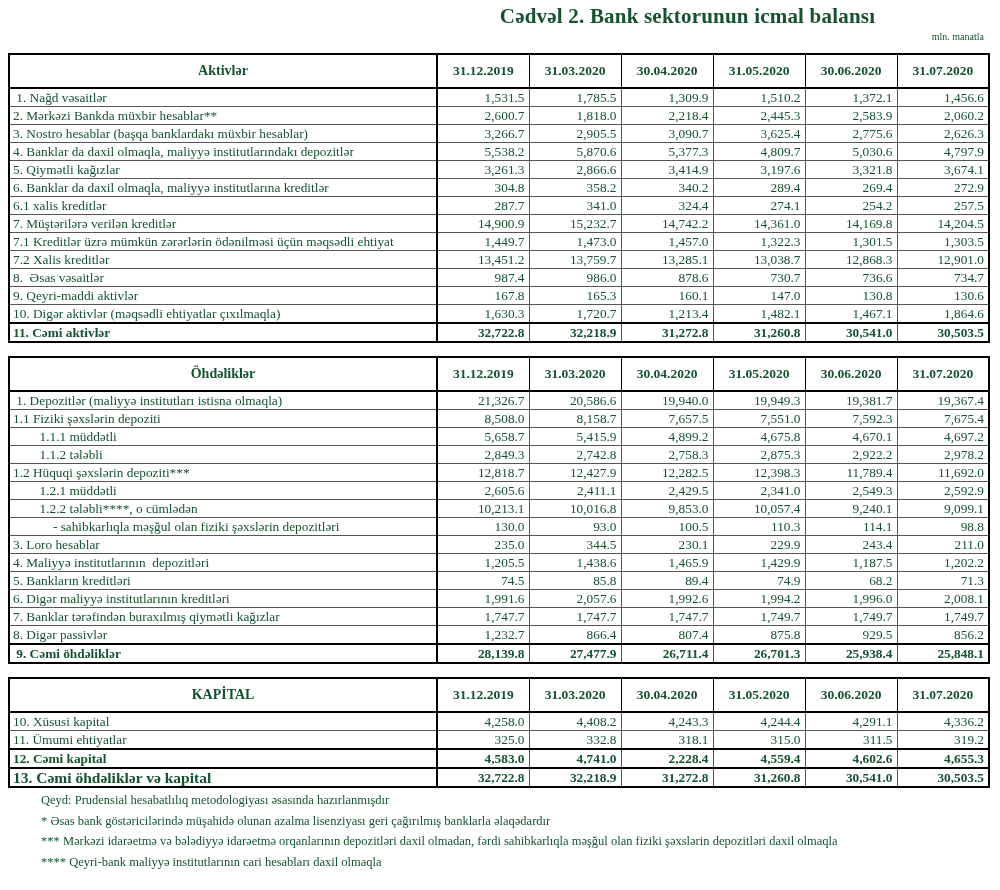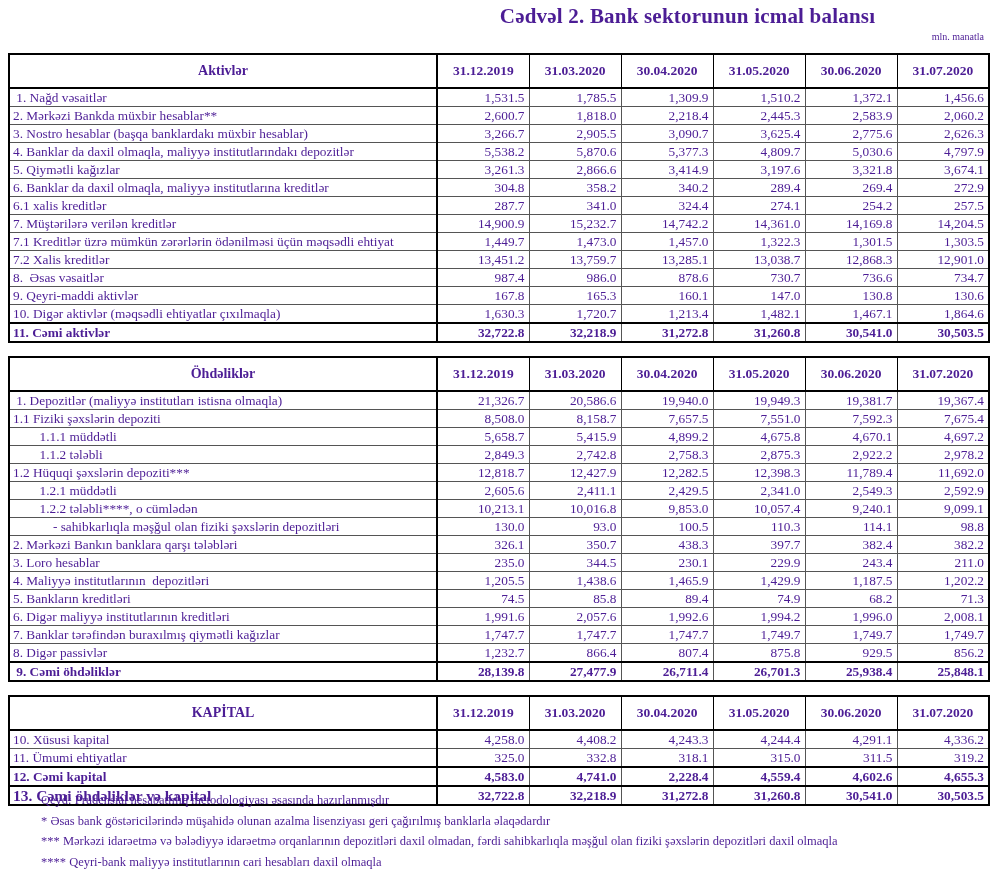--- a/index.html
+++ b/index.html
@@ -2,21 +2,21 @@
 <html><head>
 <meta charset="utf-8">
 <style>
   * { box-sizing: border-box; }
   html, body { margin: 0; padding: 0; background: #ffffff; }
   .page {
     position: relative;
     width: 1000px;
     height: 890px;
     background: #ffffff;
-    color: #4c1d95;
+    color: #14532d;
     font-family: "Liberation Serif", "DejaVu Serif", serif;
     overflow: hidden;
   }
   .title {
     position: absolute;
     top: 4px;
     left: 385px;
     width: 605px;
     text-align: center;
     font-size: 21px;
@@ -328,29 +328,20 @@
           <tr>
             <td class="label">            - sahibkarlıqla məşğul olan fiziki şəxslərin depozitləri</td>
             <td class="num">130.0</td>
             <td class="num">93.0</td>
             <td class="num">100.5</td>
             <td class="num">110.3</td>
             <td class="num">114.1</td>
             <td class="num">98.8</td>
           </tr>
           <tr>
-            <td class="label">2. Mərkəzi Bankın banklara qarşı tələbləri</td>
-            <td class="num">326.1</td>
-            <td class="num">350.7</td>
-            <td class="num">438.3</td>
-            <td class="num">397.7</td>
-            <td class="num">382.4</td>
-            <td class="num">382.2</td>
-          </tr>
-          <tr>
             <td class="label">3. Loro hesablar</td>
             <td class="num">235.0</td>
             <td class="num">344.5</td>
             <td class="num">230.1</td>
             <td class="num">229.9</td>
             <td class="num">243.4</td>
             <td class="num">211.0</td>
           </tr>
           <tr>
             <td class="label">4. Maliyyə institutlarının  depozitləri</td>

